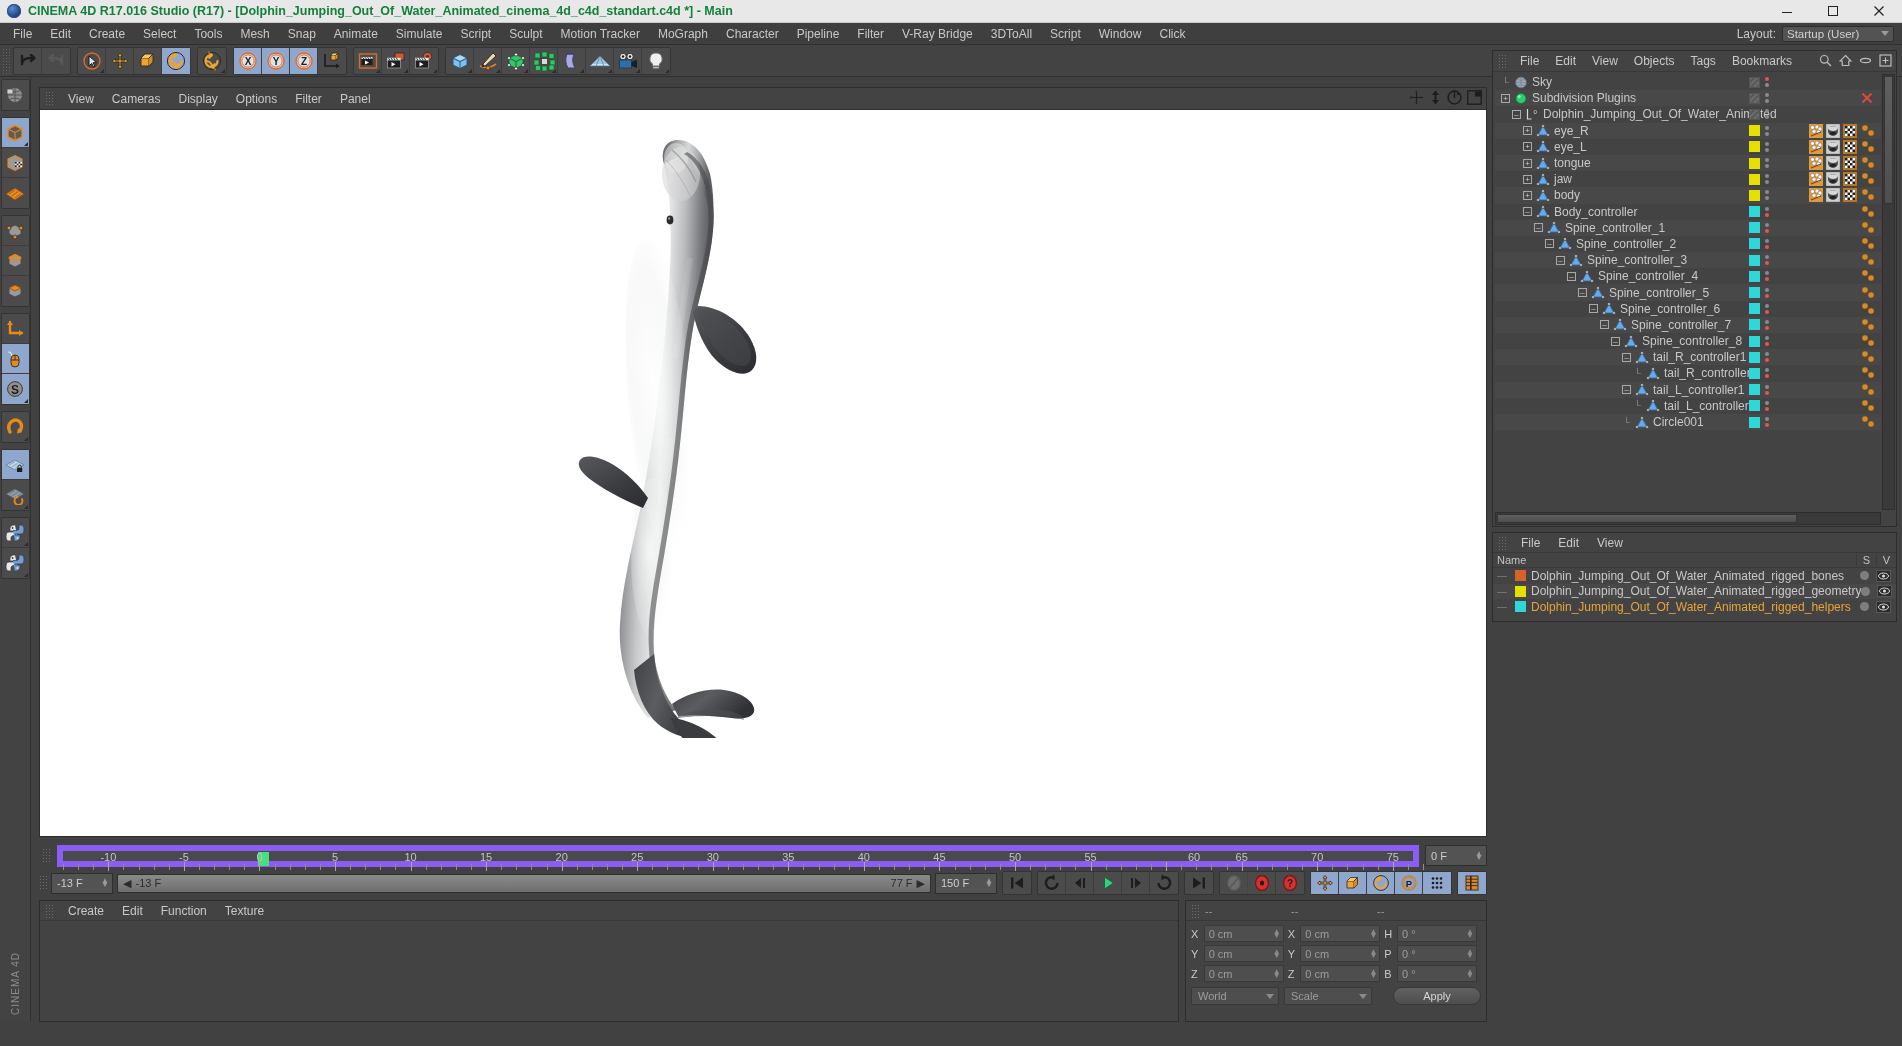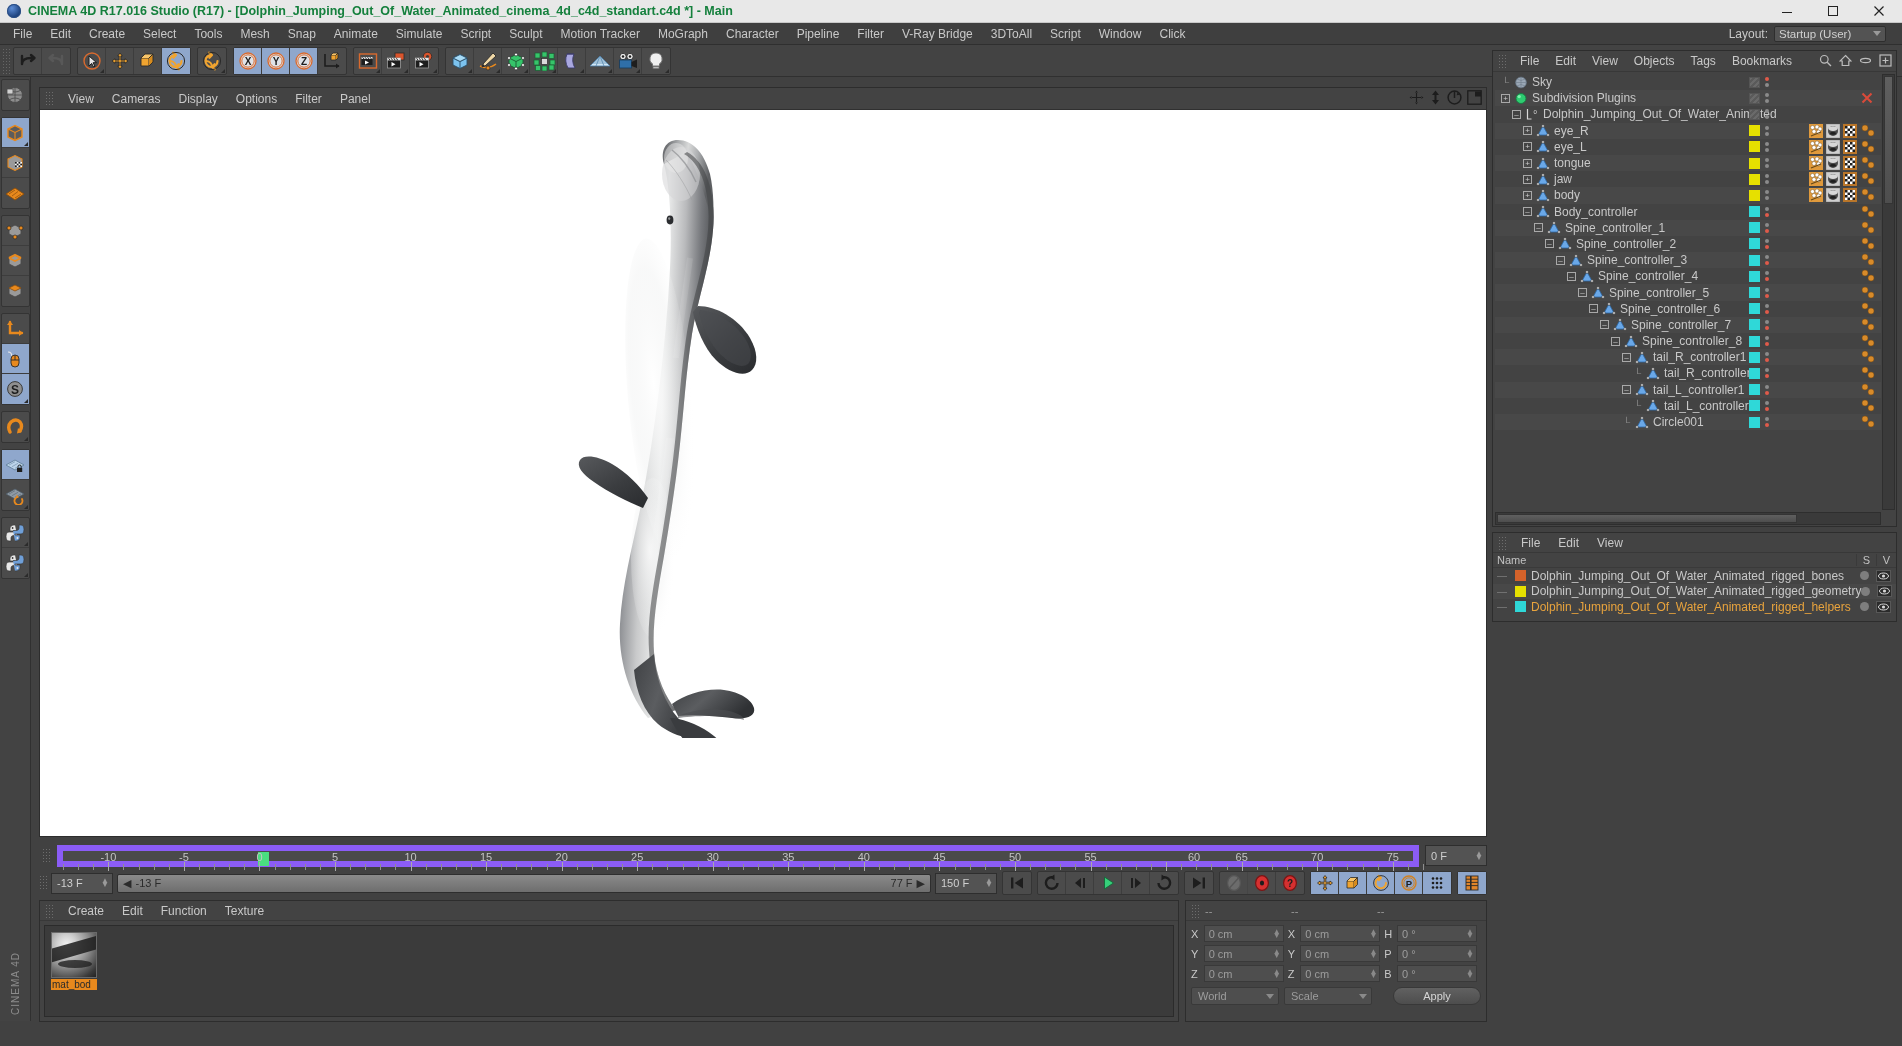--- a/index.html
+++ b/index.html
@@ -24,21 +24,21 @@
   .wbtns{ margin-left:auto; display:flex; height:23px; }
   .wbtn{ width:46px;height:23px; display:flex; align-items:center; justify-content:center;
          color:#222; font-size:13px;}
   .wbtn:last-child{ }
   .wbtn svg{ display:block; }
 
   
   .menubar{ height:22px; background:#3f3f3f; display:flex; align-items:center;
             border-bottom:1px solid #2f2f2f; padding-left:4px; }
   .menubar .mi{ padding:0 9px; line-height:22px; font-size:12px; color:#c9c9c9; white-space:nowrap;}
-  .layoutbox{ margin-left:auto; display:flex; align-items:center; gap:6px; padding-right:16px; }
+  .layoutbox{ margin-left:auto; display:flex; align-items:center; gap:6px; padding-right:8px; }
   .layoutbox .lbl{ font-size:12px; color:#c9c9c9; }
   .layoutsel{
     width:112px; height:16px; background:#535353; border:1px solid #2e2e2e;
     border-radius:2px; display:flex; align-items:center; padding:0 4px;
     font-size:11.5px; color:#d0d0d0; position:relative;
   }
   .layoutsel .arrow{ margin-left:auto; width:0;height:0;border-left:4px solid transparent;
     border-right:4px solid transparent;border-top:5px solid #9a9a9a;}
 
   
@@ -1058,26 +1058,20 @@
   </div>
 
   <div class="matmgr">
     <div class="matmenu">
       <div class="gripsm"></div>
       <div class="mi">Create</div>
       <div class="mi">Edit</div>
       <div class="mi">Function</div>
       <div class="mi">Texture</div>
     </div>
-    <div class="matarea">
-      <div class="matchip">
-        <div class="matsphere"></div>
-        <div class="matname">mat_bod</div>
-      </div>
-    </div>
   </div>
 
   <div class="coord">
     <div class="coordhead">
       <div class="gripsm"></div>
       <span>--</span>
       <span>--</span>
       <span>--</span>
     </div>
     <div class="coordgrid">

